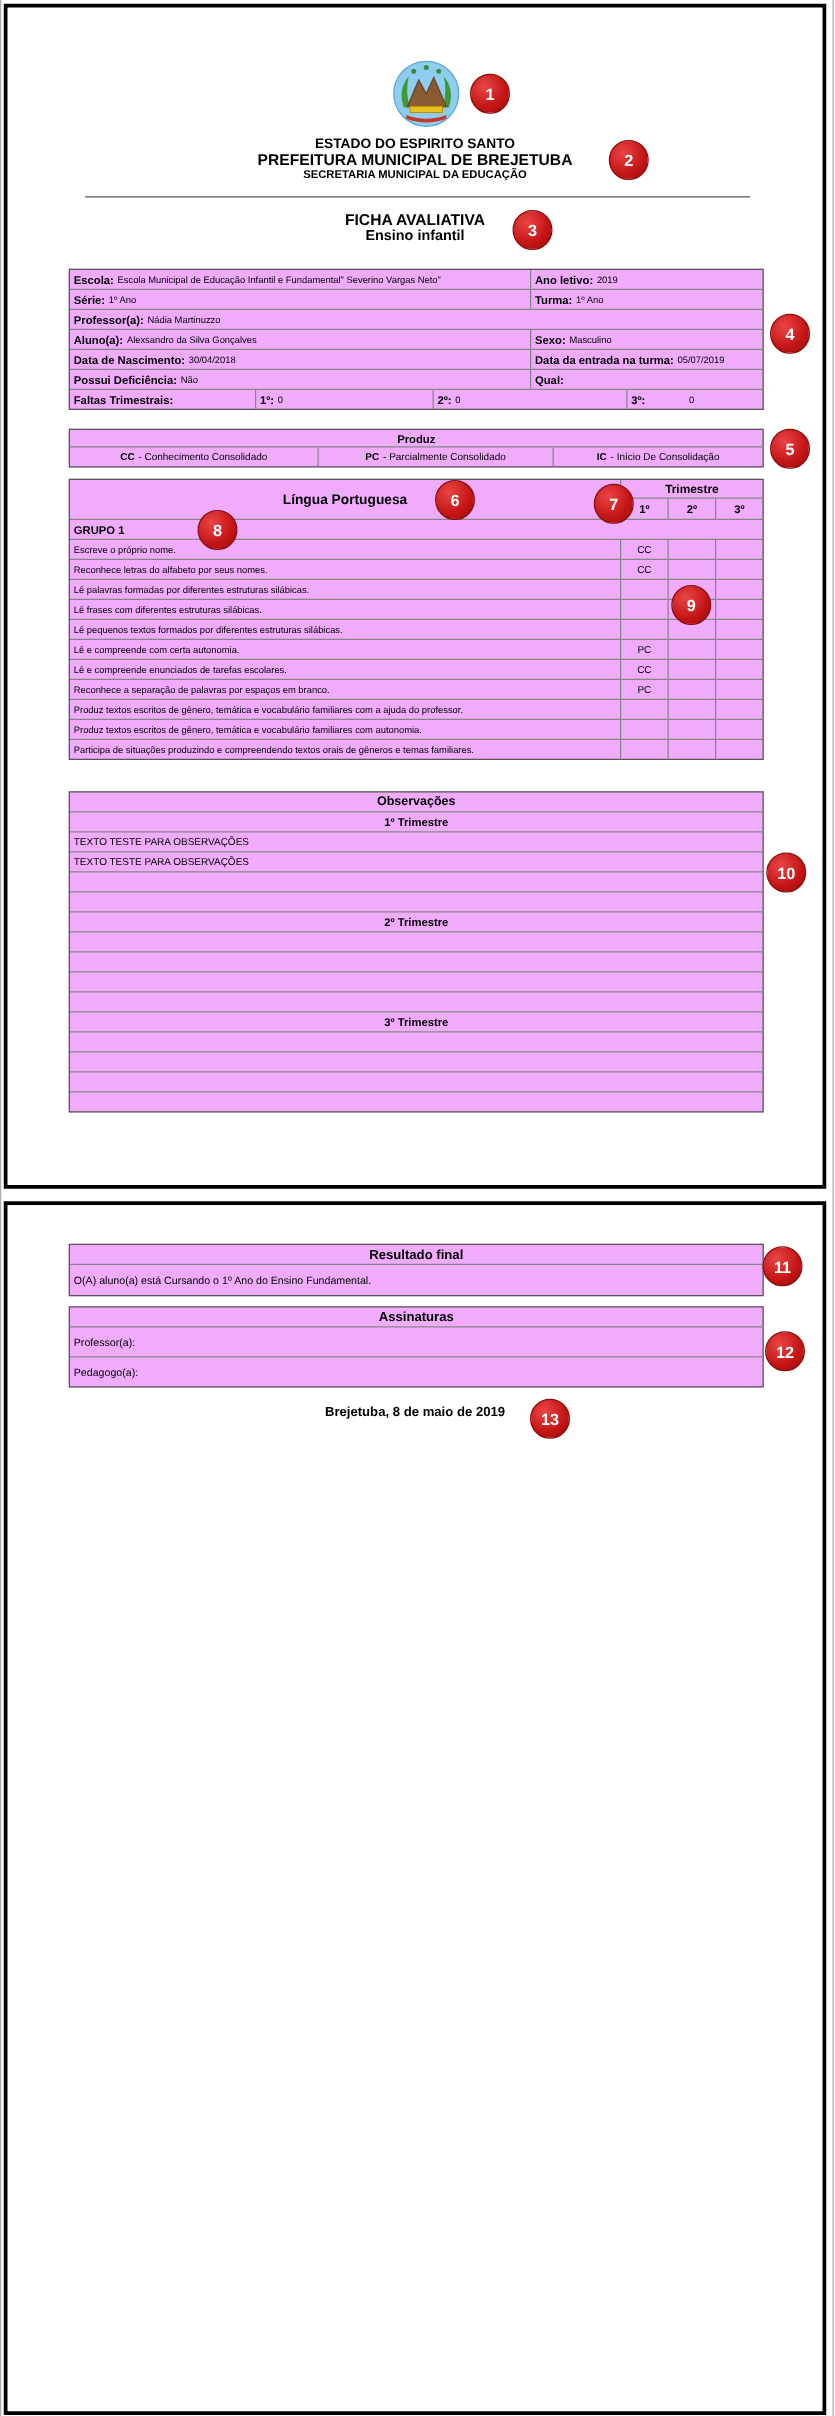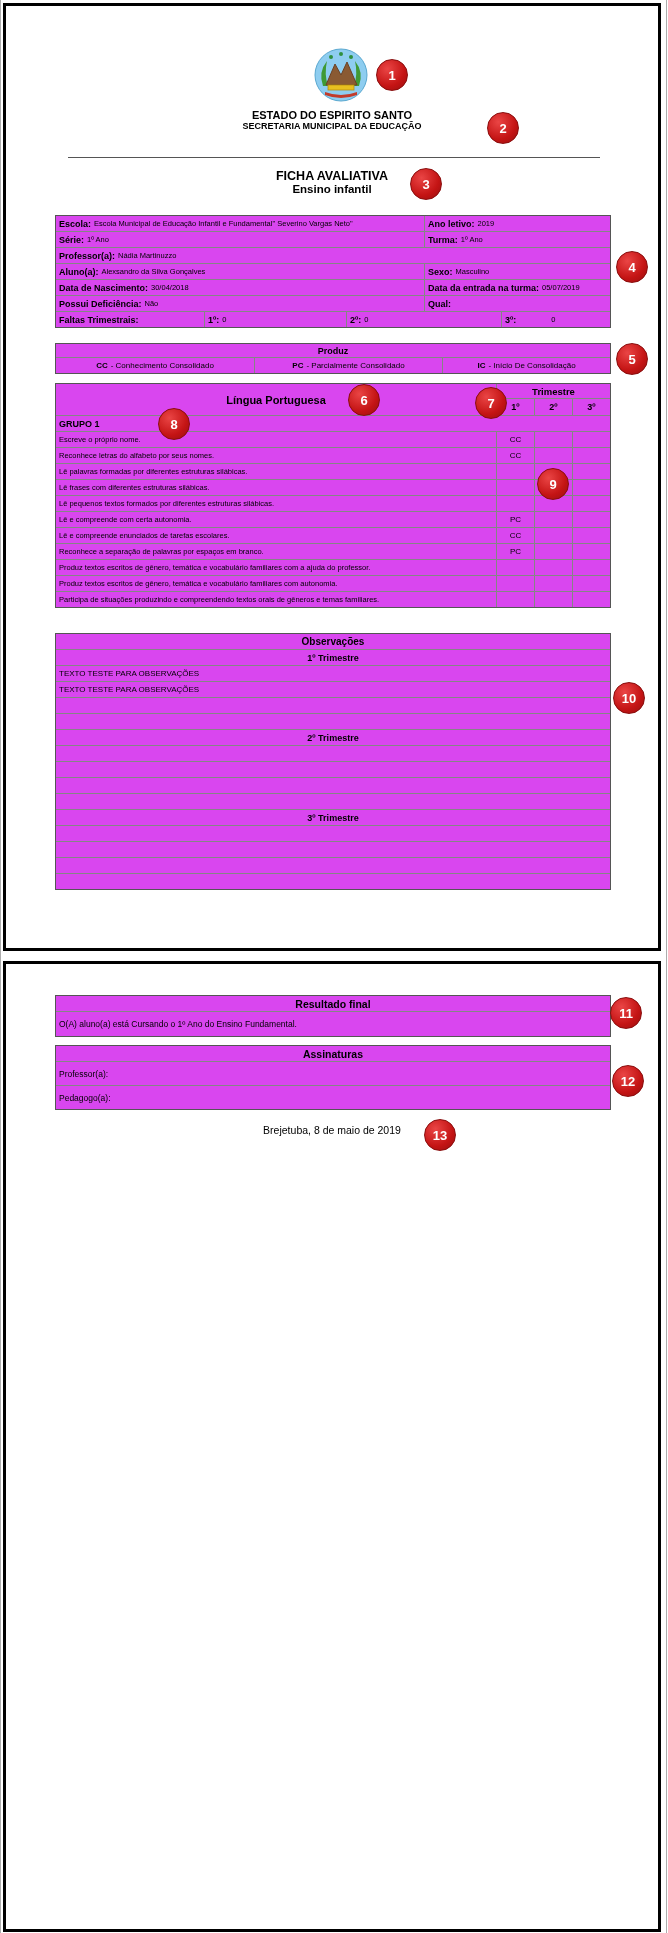--- a/index.html
+++ b/index.html
@@ -14,21 +14,21 @@
   .org-header{position:absolute;left:0;top:104px;width:100%;text-align:center;line-height:1.05;}
   .org-l1{font-size:11px;font-weight:bold;}
   .org-l2{font-size:12.5px;font-weight:bold;}
   .org-l3{font-size:9px;font-weight:bold;}
   .rule{position:absolute;left:62px;top:151px;width:532px;border-top:1px solid #555;}
   .doc-title{position:absolute;left:0;top:163px;width:100%;text-align:center;line-height:1.15;}
   .doc-title .t1{font-size:12.5px;font-weight:bold;}
   .doc-title .t2{font-size:11.5px;font-weight:bold;}
 
   
-  .tbl{position:absolute;left:49px;width:554px;border:1px solid #555;background:#d946ef;}
+  .tbl{position:absolute;left:49px;width:554px;border:1px solid #555;background:#f0abfc;}
   .trow{display:flex;border-bottom:1px solid #858585;align-items:stretch;}
   .trow:last-child{border-bottom:none;}
   .tcell{display:flex;align-items:center;padding:0 3px;border-right:1px solid #858585;
          overflow:hidden;white-space:nowrap;}
   .tcell:last-child{border-right:none;}
   .lbl{font-size:9px;font-weight:bold;}
   .val{font-size:7.5px;margin-left:3px;}
   .h15{height:15px;}
 
   
@@ -67,21 +67,21 @@
            border-bottom:1px solid #858585;}
   .obs-row:last-child{border-bottom:none;}
 
   
   .res-head{height:15px;display:flex;align-items:center;justify-content:center;
             font-size:10.5px;font-weight:bold;border-bottom:1px solid #858585;}
   .res-body{height:24px;display:flex;align-items:center;padding:0 3px;font-size:8.5px;}
   .sig-row{height:23px;display:flex;align-items:center;padding:0 3px;font-size:8.5px;
            border-bottom:1px solid #858585;}
   .sig-row:last-child{border-bottom:none;}
-  .date-line{position:absolute;left:0;top:160px;width:100%;text-align:center;font-size:10.5px;}
+  .date-line{position:absolute;left:0;top:160px;width:100%;text-align:center;font-size:10.5px;font-weight:bold;}
 
   
   .ann{position:absolute;width:30px;height:30px;border-radius:50%;
        background:radial-gradient(circle at 35% 30%, #ea4545, #c41414 60%, #970f0f);
        border:1px solid #8a0d0d;color:#fff;font-weight:bold;font-size:13px;
        display:flex;align-items:center;justify-content:center;z-index:20;}
   .logo{position:absolute;left:308px;top:42px;width:54px;height:54px;}
 </style>
 </head>
 <body>
@@ -99,20 +99,21 @@
       <circle cx="37" cy="9" r="2" fill="#2f8f3f"></circle>
       <path d="M9 38 Q4 24 13 13 Q10 26 14 38 Z" fill="#3f9a35"></path>
       <path d="M45 38 Q50 24 41 13 Q44 26 40 38 Z" fill="#3f9a35"></path>
       <path d="M12 37 L21 16 L27 27 L33 14 L43 37 Z" fill="#8a5a33" stroke="#6b4226" stroke-width="1"></path>
       <rect x="14" y="37" width="26" height="5" fill="#e8c020" stroke="#b89010" stroke-width="0.8"></rect>
       <path d="M11 44 Q27 50 43 44 L43 47 Q27 53 11 47 Z" fill="#c23b2a"></path>
     </svg>
 
     <div class="org-header">
       <div class="org-l1">ESTADO DO ESPIRITO SANTO</div>
+      <div class="org-l2">PREFEITURA MUNICIPAL DE BREJETUBA</div>
       <div class="org-l3">SECRETARIA MUNICIPAL DA EDUCAÇÃO</div>
     </div>
     <div class="rule"></div>
 
     <div class="doc-title">
       <div class="t1">FICHA AVALIATIVA</div>
       <div class="t2">Ensino infantil</div>
     </div>
 
     <div class="tbl" style="top:209px;">

